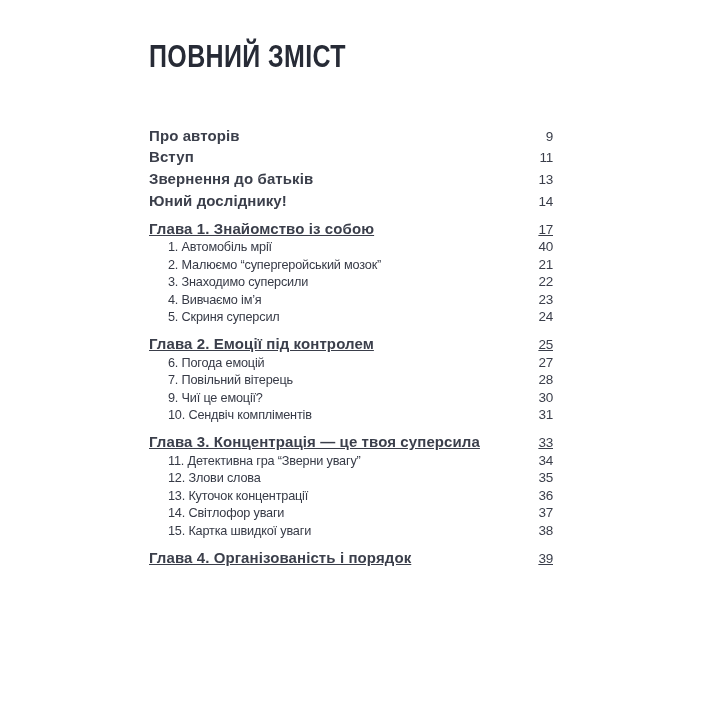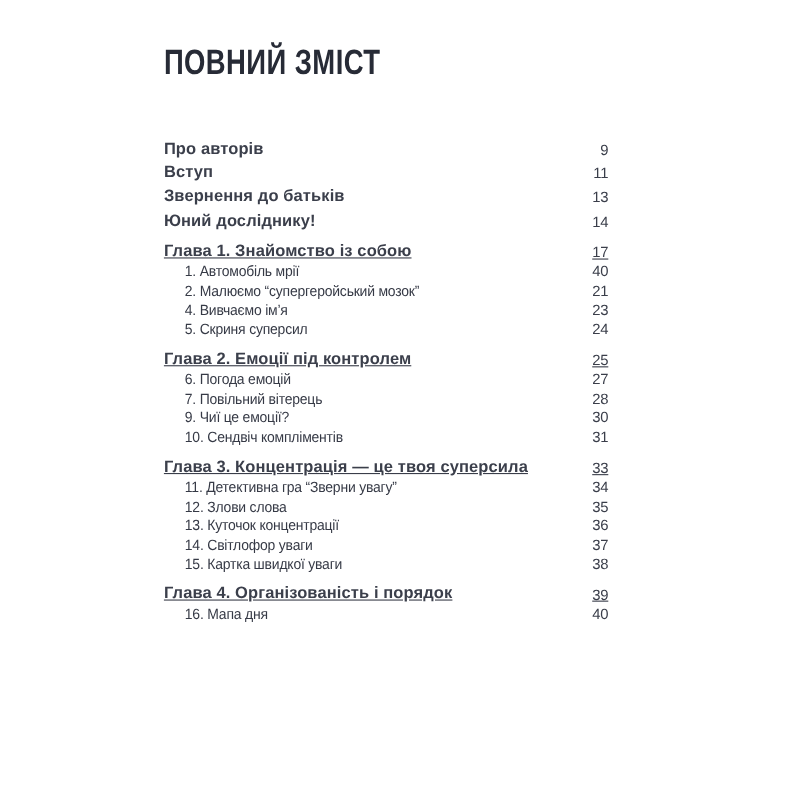--- a/index.html
+++ b/index.html
@@ -112,20 +112,24 @@
   </div>
           <div class="row item">
     <span class="label">1. Автомобіль мрії</span>
     <span class="num">40</span>
   </div>
           <div class="row item">
     <span class="label">2. Малюємо “супергеройський мозок”</span>
     <span class="num">21</span>
   </div>
           <div class="row item">
+    <span class="label">3. Знаходимо суперсили</span>
+    <span class="num">22</span>
+  </div>
+          <div class="row item">
     <span class="label">4. Вивчаємо ім’я</span>
     <span class="num">23</span>
   </div>
           <div class="row item">
     <span class="label">5. Скриня суперсил</span>
     <span class="num">24</span>
   </div>
         </div>
         <div class="section">
           <div class="row heading">
@@ -173,20 +177,16 @@
           <div class="row item">
     <span class="label">15. Картка швидкої уваги</span>
     <span class="num">38</span>
   </div>
         </div>
         <div class="section">
           <div class="row heading">
     <span class="label">Глава 4. Організованість і порядок</span>
     <span class="num">39</span>
   </div>
-          <div class="row item">
-    <span class="label">16. Мапа дня</span>
-    <span class="num">40</span>
-  </div>
         </div>
       </div>
   </div>
 </div>
 
 </body></html>

